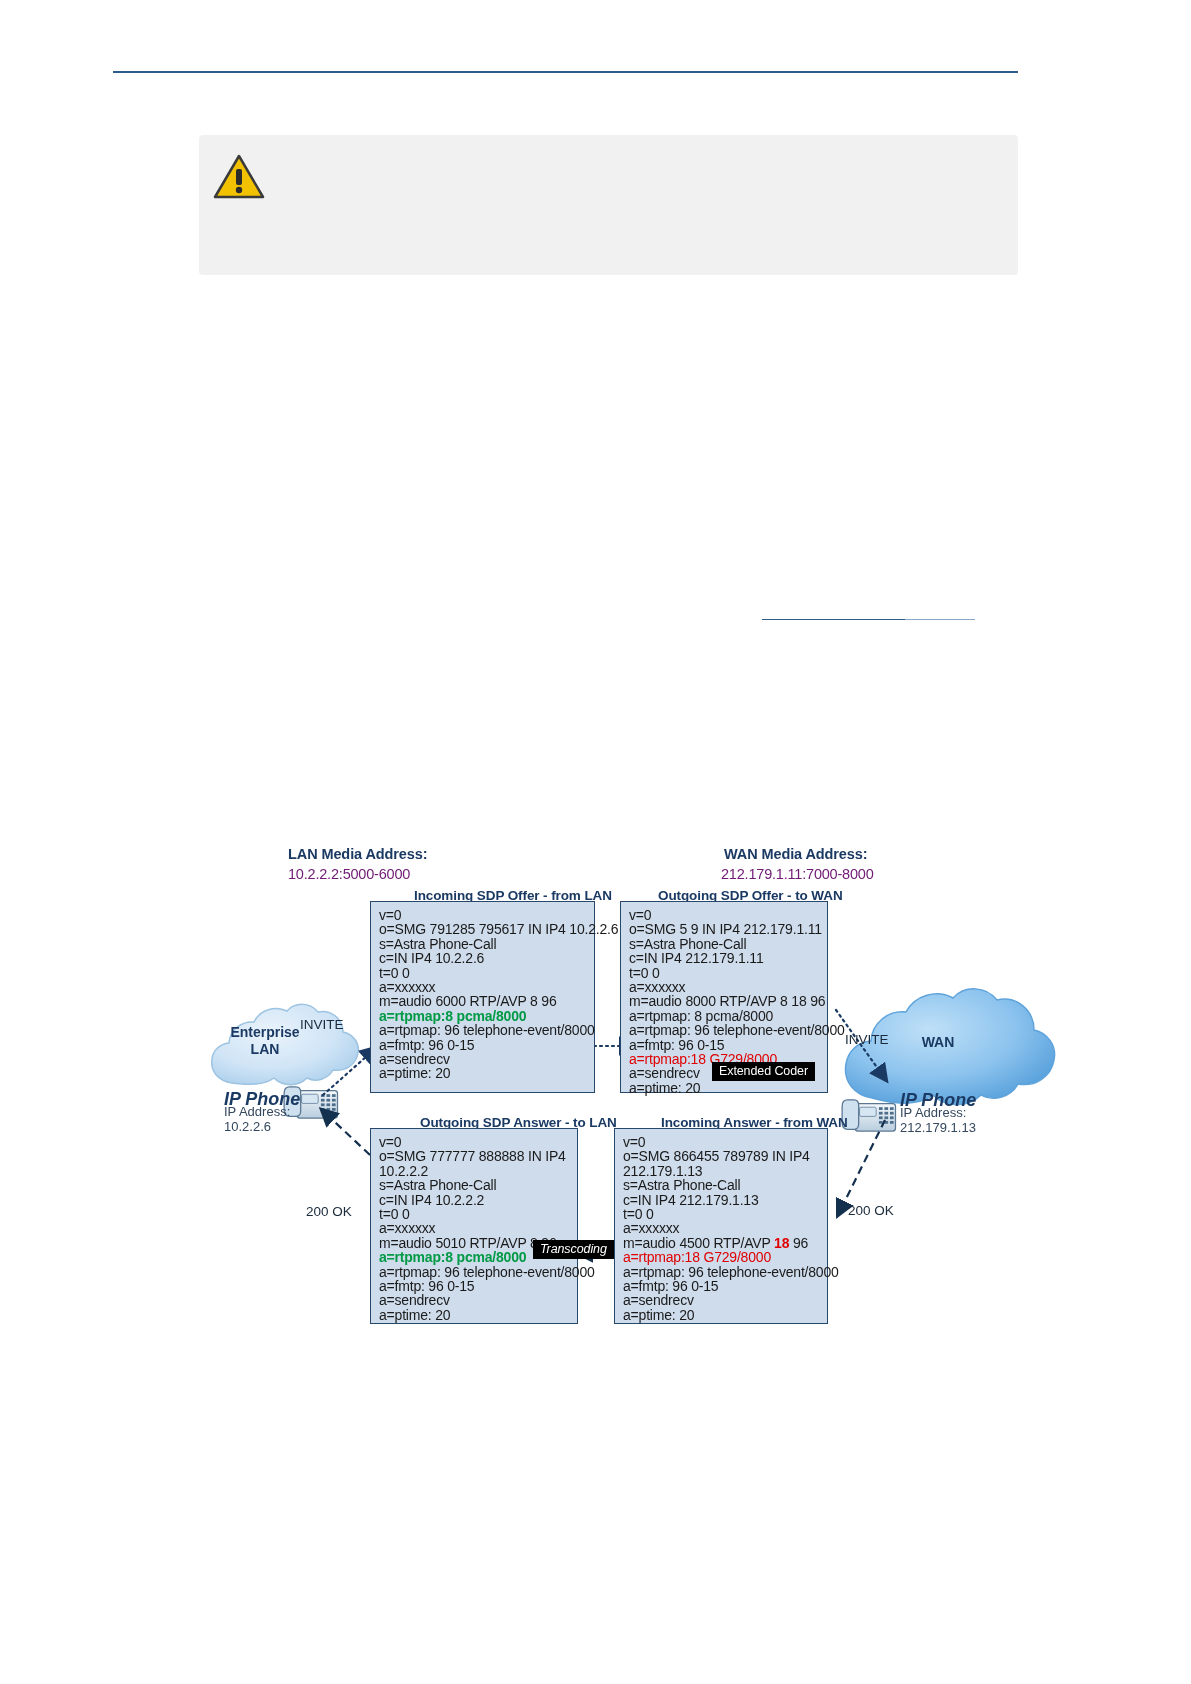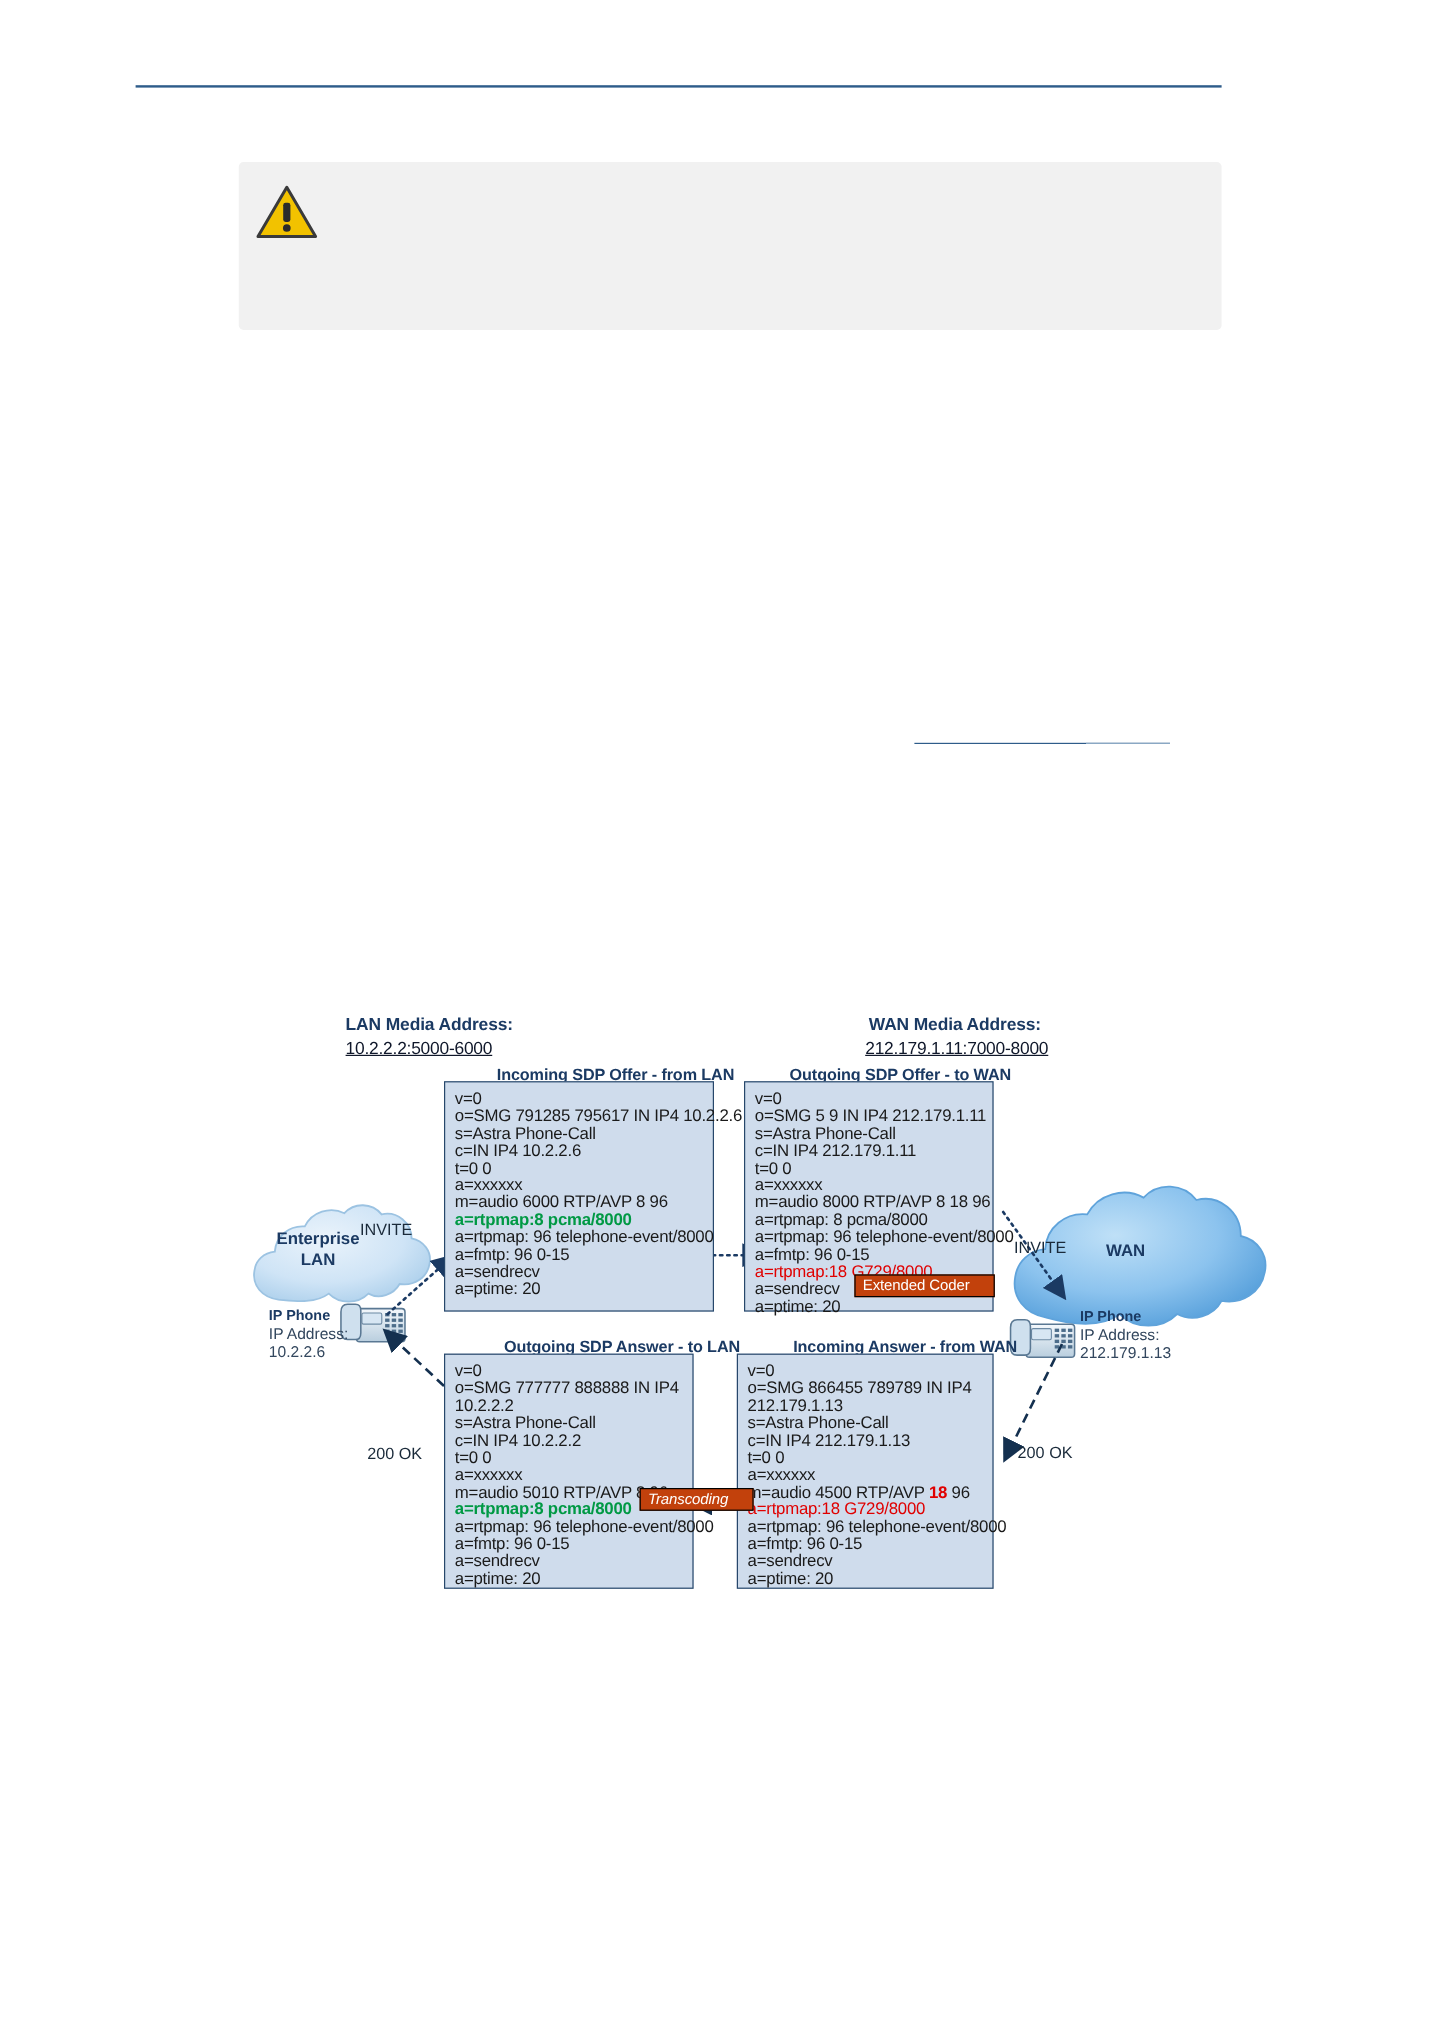--- a/index.html
+++ b/index.html
@@ -85,24 +85,23 @@
     position: absolute;
     font-weight: bold;
     font-size: 14.5px;
     color: #1b3a63;
     white-space: nowrap;
     letter-spacing: -0.1px;
   }
   .addr-value {
     position: absolute;
     font-size: 14.5px;
-    color: #0f172a;
+    color: #701a75;
     white-space: nowrap;
     letter-spacing: -0.2px;
-    text-decoration: underline;
   }
   .box-title {
     position: absolute;
     font-weight: bold;
     font-size: 13.5px;
     color: #1b3a63;
     white-space: nowrap;
     letter-spacing: -0.1px;
     margin-left: 30px;
   }
@@ -128,44 +127,45 @@
   }
   .sdp-line.red {
     color: #e00000;
     font-weight: normal;
   }
   .sdp-line .hl-red { color: #e00000; font-weight: bold; }
 
   
   .chip {
     position: absolute;
-    background: #c2410c;
+    background: #000000;
     color: #ffffff;
     border: 1.5px solid #000000;
     font-size: 12.5px;
-    padding: 1px 20px 2px 6px;
+    padding: 1px 6px 2px 6px;
     white-space: nowrap;
     letter-spacing: -0.1px;
   }
 
   
   .net-label {
     position: absolute;
     font-weight: bold;
     font-size: 14px;
     color: #1b3a63;
     white-space: nowrap;
     text-align: center;
   }
   .phone-label {
     position: absolute;
     font-weight: bold;
-    font-size: 12px;
+    font-size: 18px;
     color: #1b3a63;
     white-space: nowrap;
+    font-style: italic;
   }
   .phone-sub {
     position: absolute;
     font-size: 13px;
     color: #33475e;
     white-space: nowrap;
     line-height: 15px;
   }
   .flow-label {
     position: absolute;

